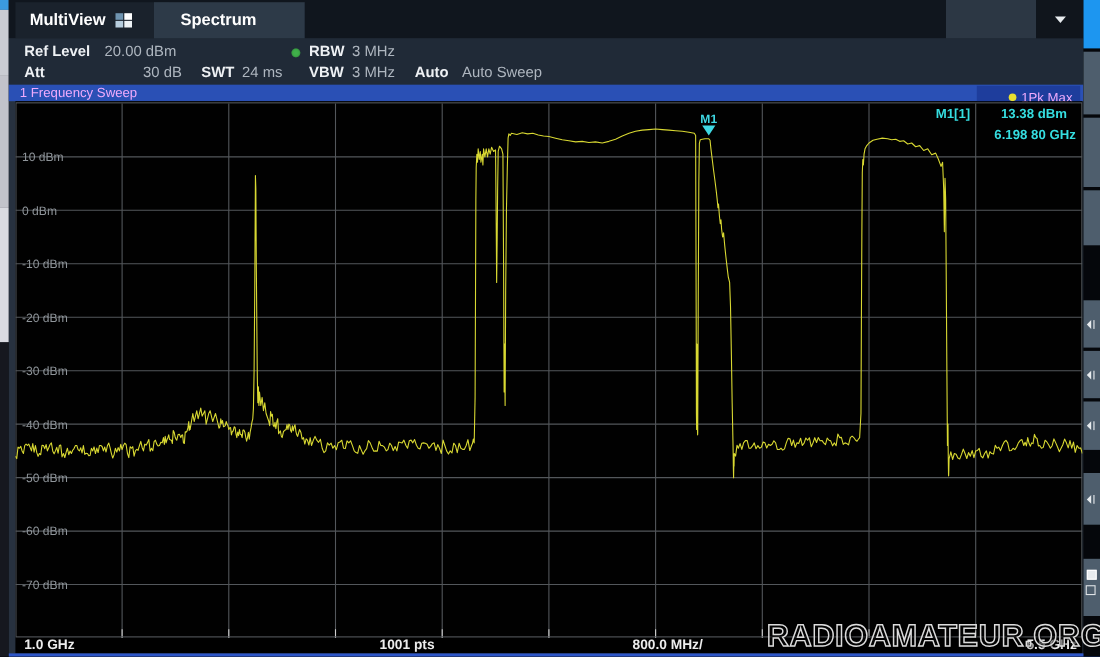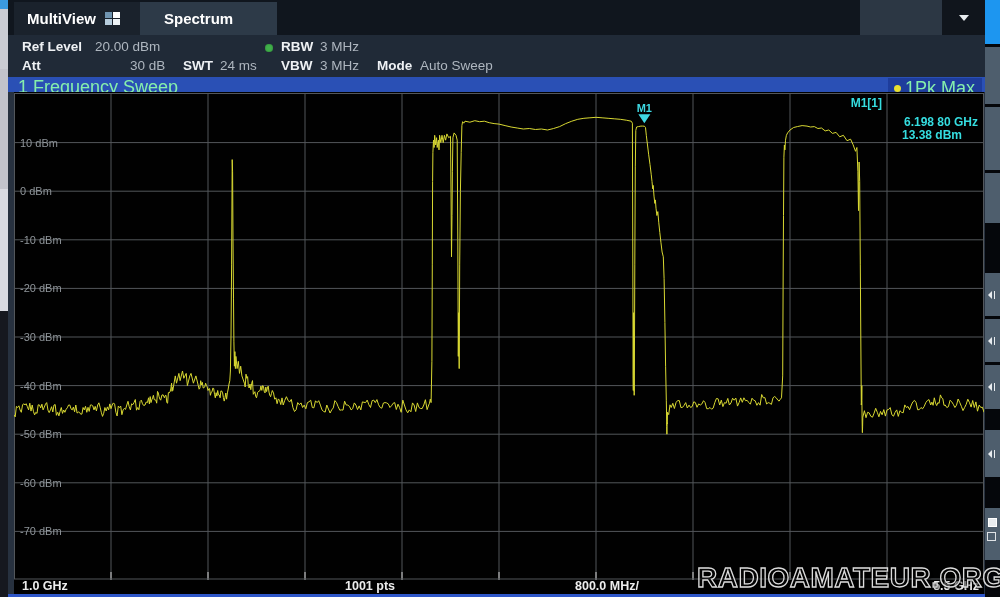--- a/index.html
+++ b/index.html
@@ -35,32 +35,32 @@
            border-top:6px solid #e8ecef; }
 
   .settings { position:absolute; left:0; top:35px; width:977px; height:42px; background:#202a37;
               font-size:13.5px; }
   .settings .lab { position:absolute; color:#eef1f4; font-weight:bold; white-space:nowrap; }
   .settings .val { position:absolute; color:#aeb6bf; white-space:nowrap; }
   .led { position:absolute; left:257px; top:9px; width:8px; height:8px; border-radius:50%;
          background:#41b14b; box-shadow:0 0 2px #2a7a33 inset; }
 
   .channelbar { position:absolute; left:0; top:77px; width:977px; height:15px; background:#2a50b5;
-                color:#86efac; font-size:18px; }
+                color:#f0abfc; font-size:12px; }
   .ch-title { position:absolute; left:10px; top:0px; white-space:nowrap; }
   .trace-chip { position:absolute; right:3px; top:1px; width:94px; height:21px; background:#1e3d9c;
                 display:flex; align-items:center; justify-content:flex-end; gap:4px; padding-right:7px; }
   .trace-dot { width:7px; height:7px; border-radius:50%; background:#e8e030; }
 
   .plot { position:absolute; left:6px; top:92px; width:970px; height:488px; background:#010101; }
   .plot svg { position:absolute; left:0; top:0; }
   .marker-info { position:absolute; top:2px; right:0; width:220px; height:44px;
                  color:#35dde0; font-size:12px; font-weight:600; }
   .mi-label { position:absolute; right:102px; top:2px; }
-  .mi-level { position:absolute; right:22px; top:2px;margin-top:32px; }
+  .mi-level { position:absolute; right:14px; top:2px; }
   .mi-freq  { position:absolute; right:6px; top:21px; }
 
   .bottombar { position:absolute; left:6px; top:580px; width:970px; height:14px; background:#000;
                color:#ececec; font-size:12.5px; font-weight:600; }
   .bottombar span { position:absolute; top:-1px; white-space:nowrap;text-align:center; }
   .bb-start { left:8px; }
   .bb-pts   { left:331px; }
   .bb-div   { left:561px; }
   .bb-stop  { right:5px; }
 
@@ -128,21 +128,21 @@
       <span class="val" style="left:87px; top:4px">20.00 dBm</span>
       <span class="led"></span>
       <span class="lab" style="left:273px; top:4px">RBW</span>
       <span class="val" style="left:312px; top:4px">3 MHz</span>
       <span class="lab" style="left:14px; top:23px">Att</span>
       <span class="val" style="left:122px; top:23px">30 dB</span>
       <span class="lab" style="left:175px; top:23px">SWT</span>
       <span class="val" style="left:212px; top:23px">24 ms</span>
       <span class="lab" style="left:273px; top:23px">VBW</span>
       <span class="val" style="left:312px; top:23px">3 MHz</span>
-      <span class="lab" style="left:369px; top:23px">Mode</span>
+      <span class="lab" style="left:369px; top:23px">Auto</span>
       <span class="val" style="left:412px; top:23px">Auto Sweep</span>
     </div>
 
     <div class="channelbar">
       <span class="ch-title">1 Frequency Sweep</span>
       <span class="trace-chip">
         <span class="trace-dot"></span>
         <span>1Pk Max</span>
       </span>
     </div>

